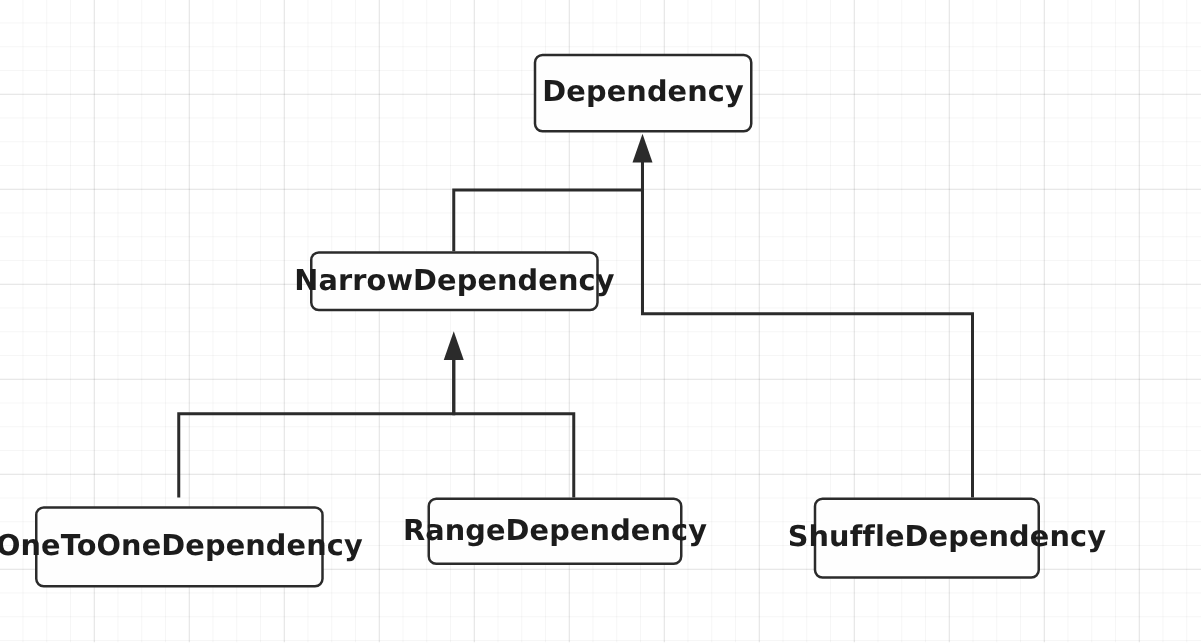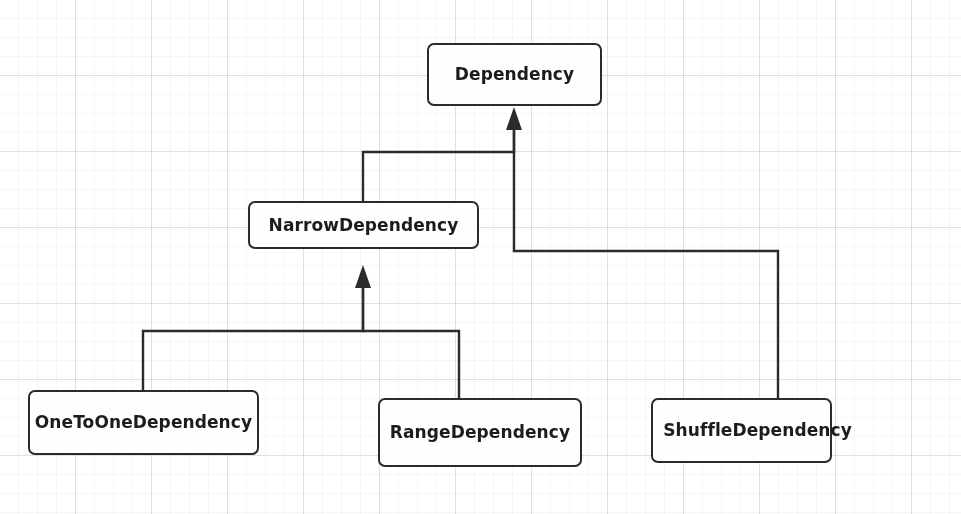--- a/index.html
+++ b/index.html
@@ -52,21 +52,21 @@
     border: 2.4px solid #2b2b2b;
     border-radius: 7px;
     display: flex;
     align-items: center;
     justify-content: center;
     text-align: center;
   }
   .node-label {
     font-family: "DejaVu Sans", sans-serif;
     font-weight: bold;
-    font-size: 17px;
+    font-size: 23px;
     color: #1c1c1c;
     letter-spacing: 0.1px;
     white-space: nowrap;
     line-height: 1;
   }
 </style>
 </head>
 <body>
 
 <div id="canvas">
@@ -87,25 +87,25 @@
   </svg>
 
   <div class="node" id="node-dependency" style="left: 427px; top: 43px; width: 175px; height: 63px; background: rgb(254, 254, 254); border-color: rgb(43, 43, 43);">
     <span class="node-label" style="color: rgb(28, 28, 28);">Dependency</span>
   </div>
 
   <div class="node" id="node-narrow-dependency" style="left: 248px; top: 201px; width: 231px; height: 48px; background: rgb(254, 254, 254); border-color: rgb(43, 43, 43);">
     <span class="node-label" style="color: rgb(28, 28, 28);">NarrowDependency</span>
   </div>
 
-  <div class="node" id="node-one-to-one-dependency" style="left: 28px; top: 390px; width: 231px; height: 65px; background: rgb(254, 254, 254); border-color: rgb(43, 43, 43);">
+  <div class="node" id="node-one-to-one-dependency" style="left: 28px; top: 405px; width: 231px; height: 65px; background: rgb(254, 254, 254); border-color: rgb(43, 43, 43);">
     <span class="node-label" style="color: rgb(28, 28, 28);">OneToOneDependency</span>
   </div>
 
-  <div class="node" id="node-range-dependency" style="left: 342px; top: 398px; width: 204px; height: 69px; background: rgb(254, 254, 254); border-color: rgb(43, 43, 43); margin-left: 36px;">
+  <div class="node" id="node-range-dependency" style="left: 342px; top: 398px; width: 204px; height: 54px; background: rgb(254, 254, 254); border-color: rgb(43, 43, 43);">
     <span class="node-label" style="color: rgb(28, 28, 28);">RangeDependency</span>
   </div>
 
   <div class="node" id="node-shuffle-dependency" style="left: 651px; top: 398px; width: 181px; height: 65px; background: rgb(254, 254, 254); border-color: rgb(43, 43, 43); padding-left: 32px;">
     <span class="node-label" style="color: rgb(28, 28, 28);">ShuffleDependency</span>
   </div>
 
 </div>
 
 </body></html>

